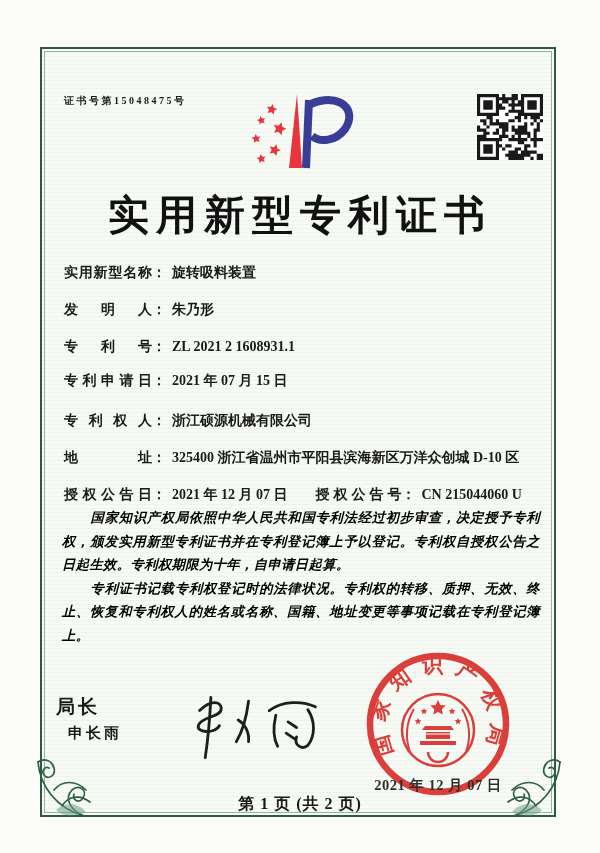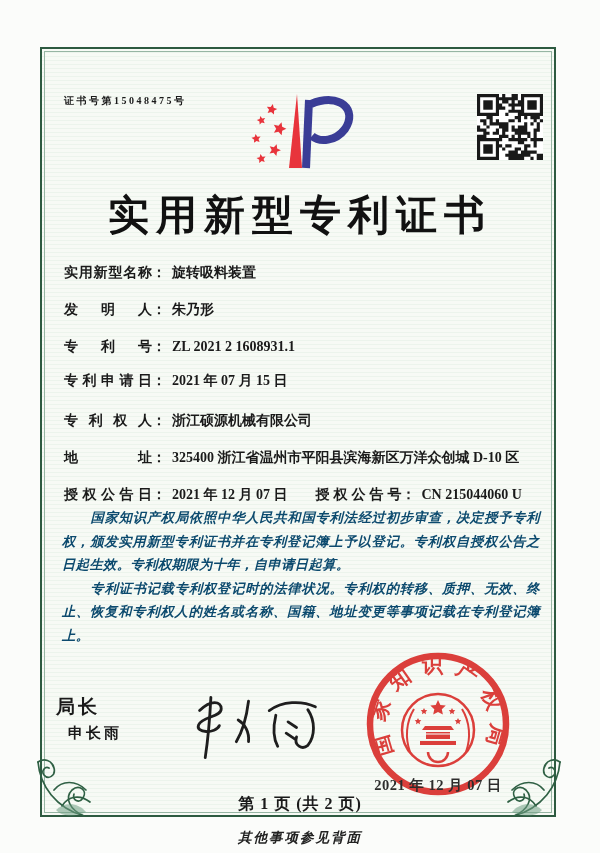--- a/index.html
+++ b/index.html
@@ -17,21 +17,21 @@
   .frame-inner{position:absolute;inset:2px;border:1px solid #96b5a3;}
   .abs{position:absolute;}
   .cert-number{left:64px;top:86px;font-size:10px;font-weight:600;letter-spacing:2.5px;margin-top:8px;}
   .title{left:0;top:188px;width:600px;text-align:center;font-size:41px;font-weight:700;letter-spacing:7px;color:#111;}
   .row{left:64px;width:480px;font-size:14px;font-weight:600;white-space:nowrap;}
   .flabel{display:inline-block;width:88px;text-align:justify;text-align-last:justify;vertical-align:bottom;}
   .colon{margin-right:6px;}
   .row2-pair{margin-left:28px;}
   .row2-pair .flabel{width:86px;}
   .body-text{left:62px;top:506px;width:478px;}
-  .body-text p{margin:0;text-indent:2.15em;font-style:italic;font-weight:600;font-size:13.3px;line-height:23.5px;text-align:justify;letter-spacing:.4px;color:#0c4a6e;}
+  .body-text p{margin:0;text-indent:2.15em;font-style:italic;font-weight:600;font-size:13.3px;line-height:23.5px;text-align:justify;letter-spacing:.4px;color:#000000;}
   .sig-title{left:56px;top:694px;font-size:19px;font-weight:700;letter-spacing:3px;}
   .sig-name{left:68px;top:724px;font-size:15px;font-weight:700;letter-spacing:3px;}
   .page-info{left:0;top:794px;width:600px;text-align:center;font-size:16px;font-weight:600;letter-spacing:1px;}
   .back-note{left:0;top:829px;width:600px;text-align:center;font-size:13.5px;font-weight:700;font-style:italic;letter-spacing:2px;color:#222;}
   .seal-date{font-family:"Liberation Serif","DejaVu Serif",serif;}
 </style>
 </head>
 <body>
 
 <div class="page">
@@ -160,15 +160,14 @@
         <path d="M-10,22 a10,10 0 0 0 20,0" fill="none" stroke-width="2.5"></path>
         <path d="M-28,22 C-33,8 -32,-8 -24,-21" fill="none" stroke-width="2"></path>
         <path d="M28,22 C33,8 32,-8 24,-21" fill="none" stroke-width="2"></path>
       </g>
       <text class="seal-date" x="88" y="150" text-anchor="middle" font-size="14.5" font-weight="bold" fill="#1c1c1c" letter-spacing="0.5">2021 年 12 月 07 日</text>
     </g>
   </svg>
 
   <div class="abs page-info">第 1 页 (共 2 页)</div>
 
-  <div class="abs back-note">其他事项参见背面</div>
 
 </div>
 
 </body></html>

